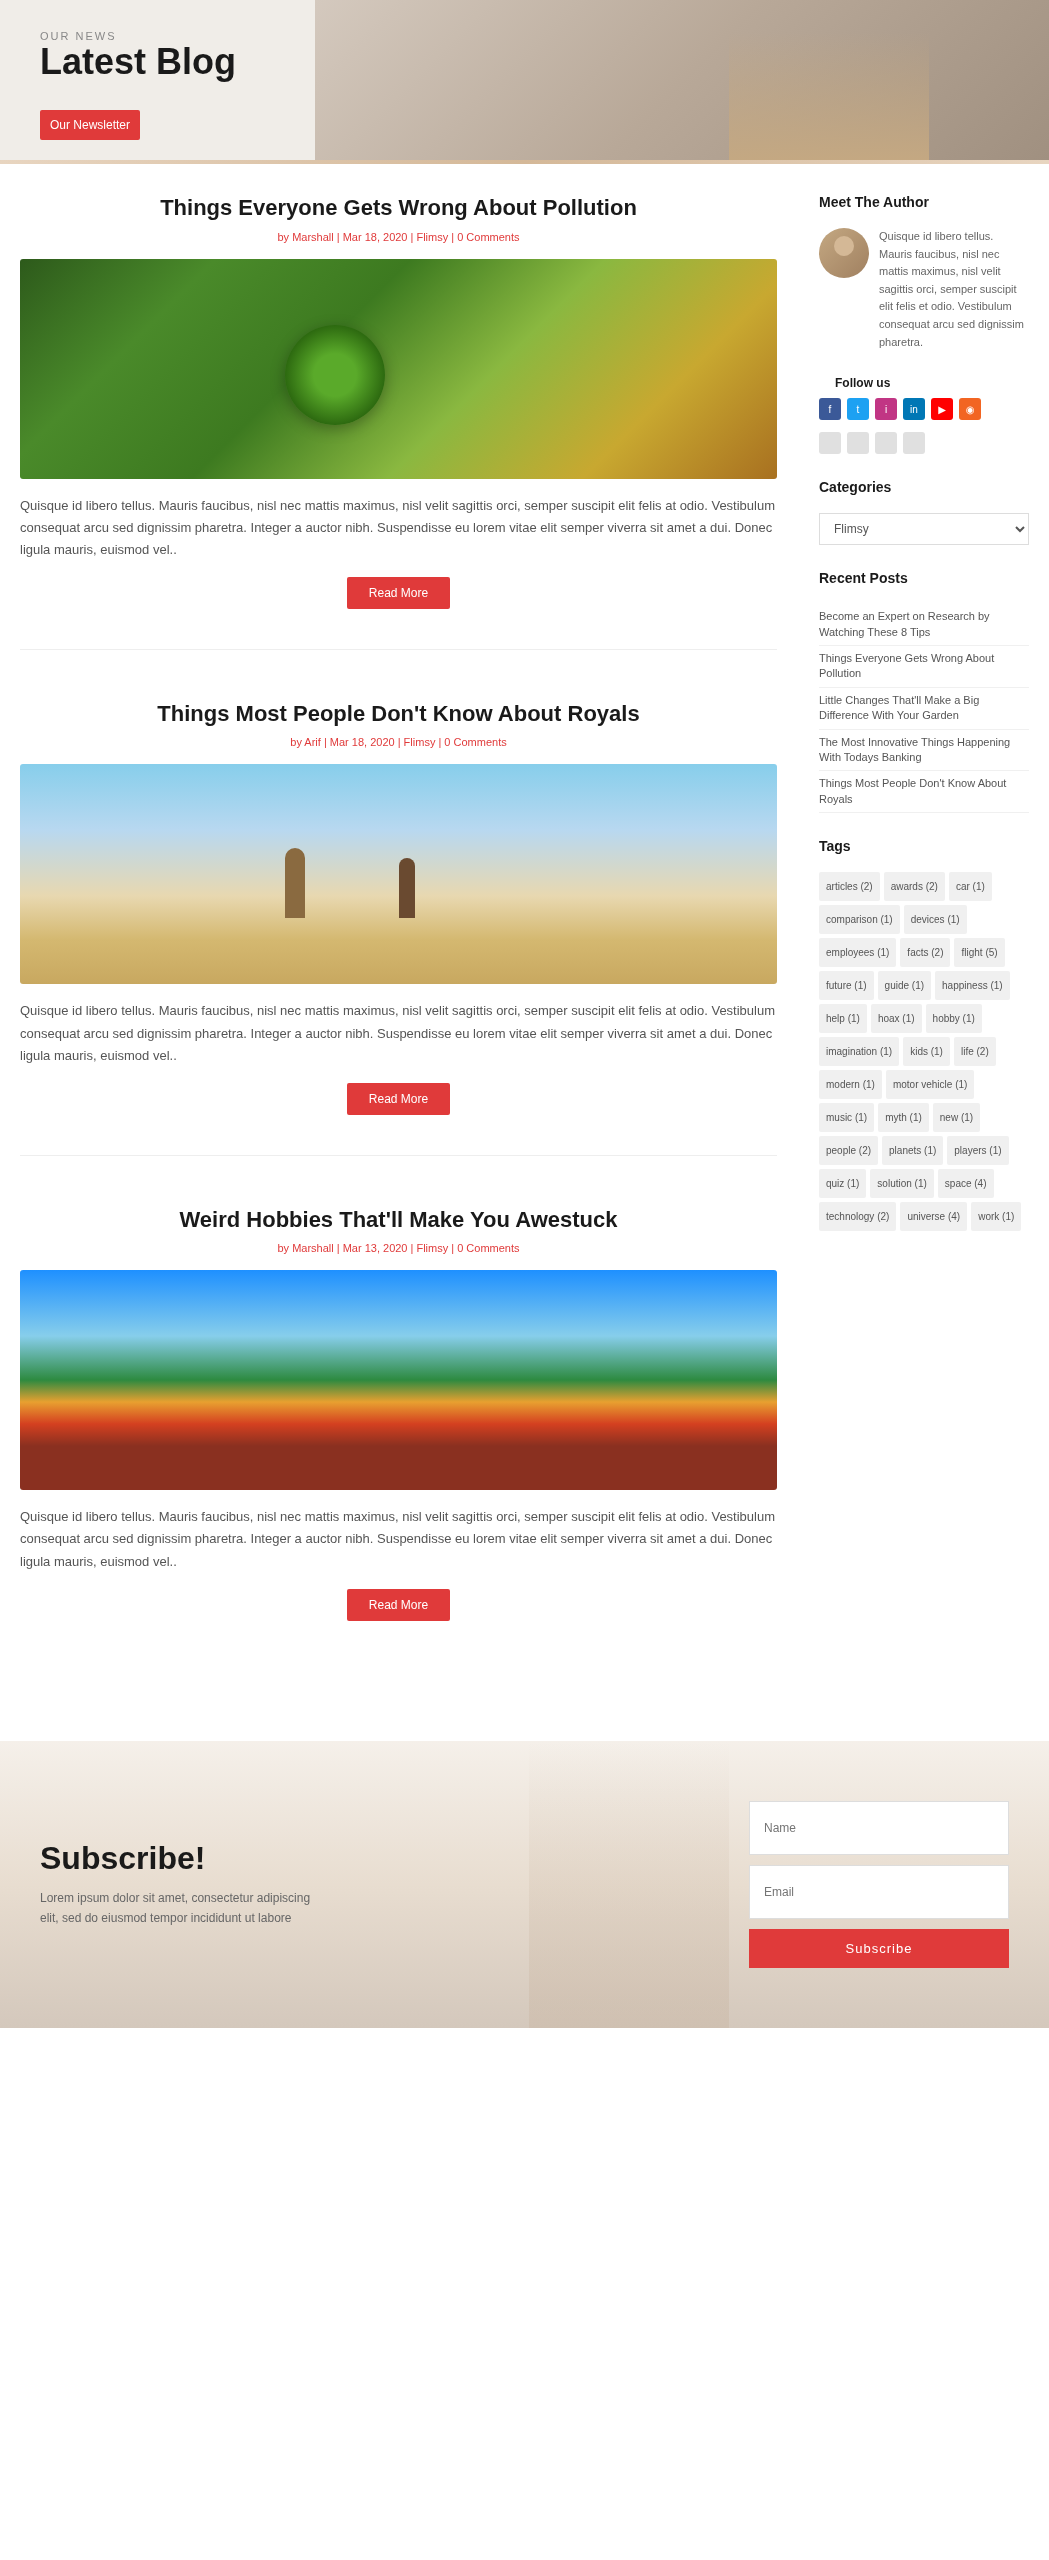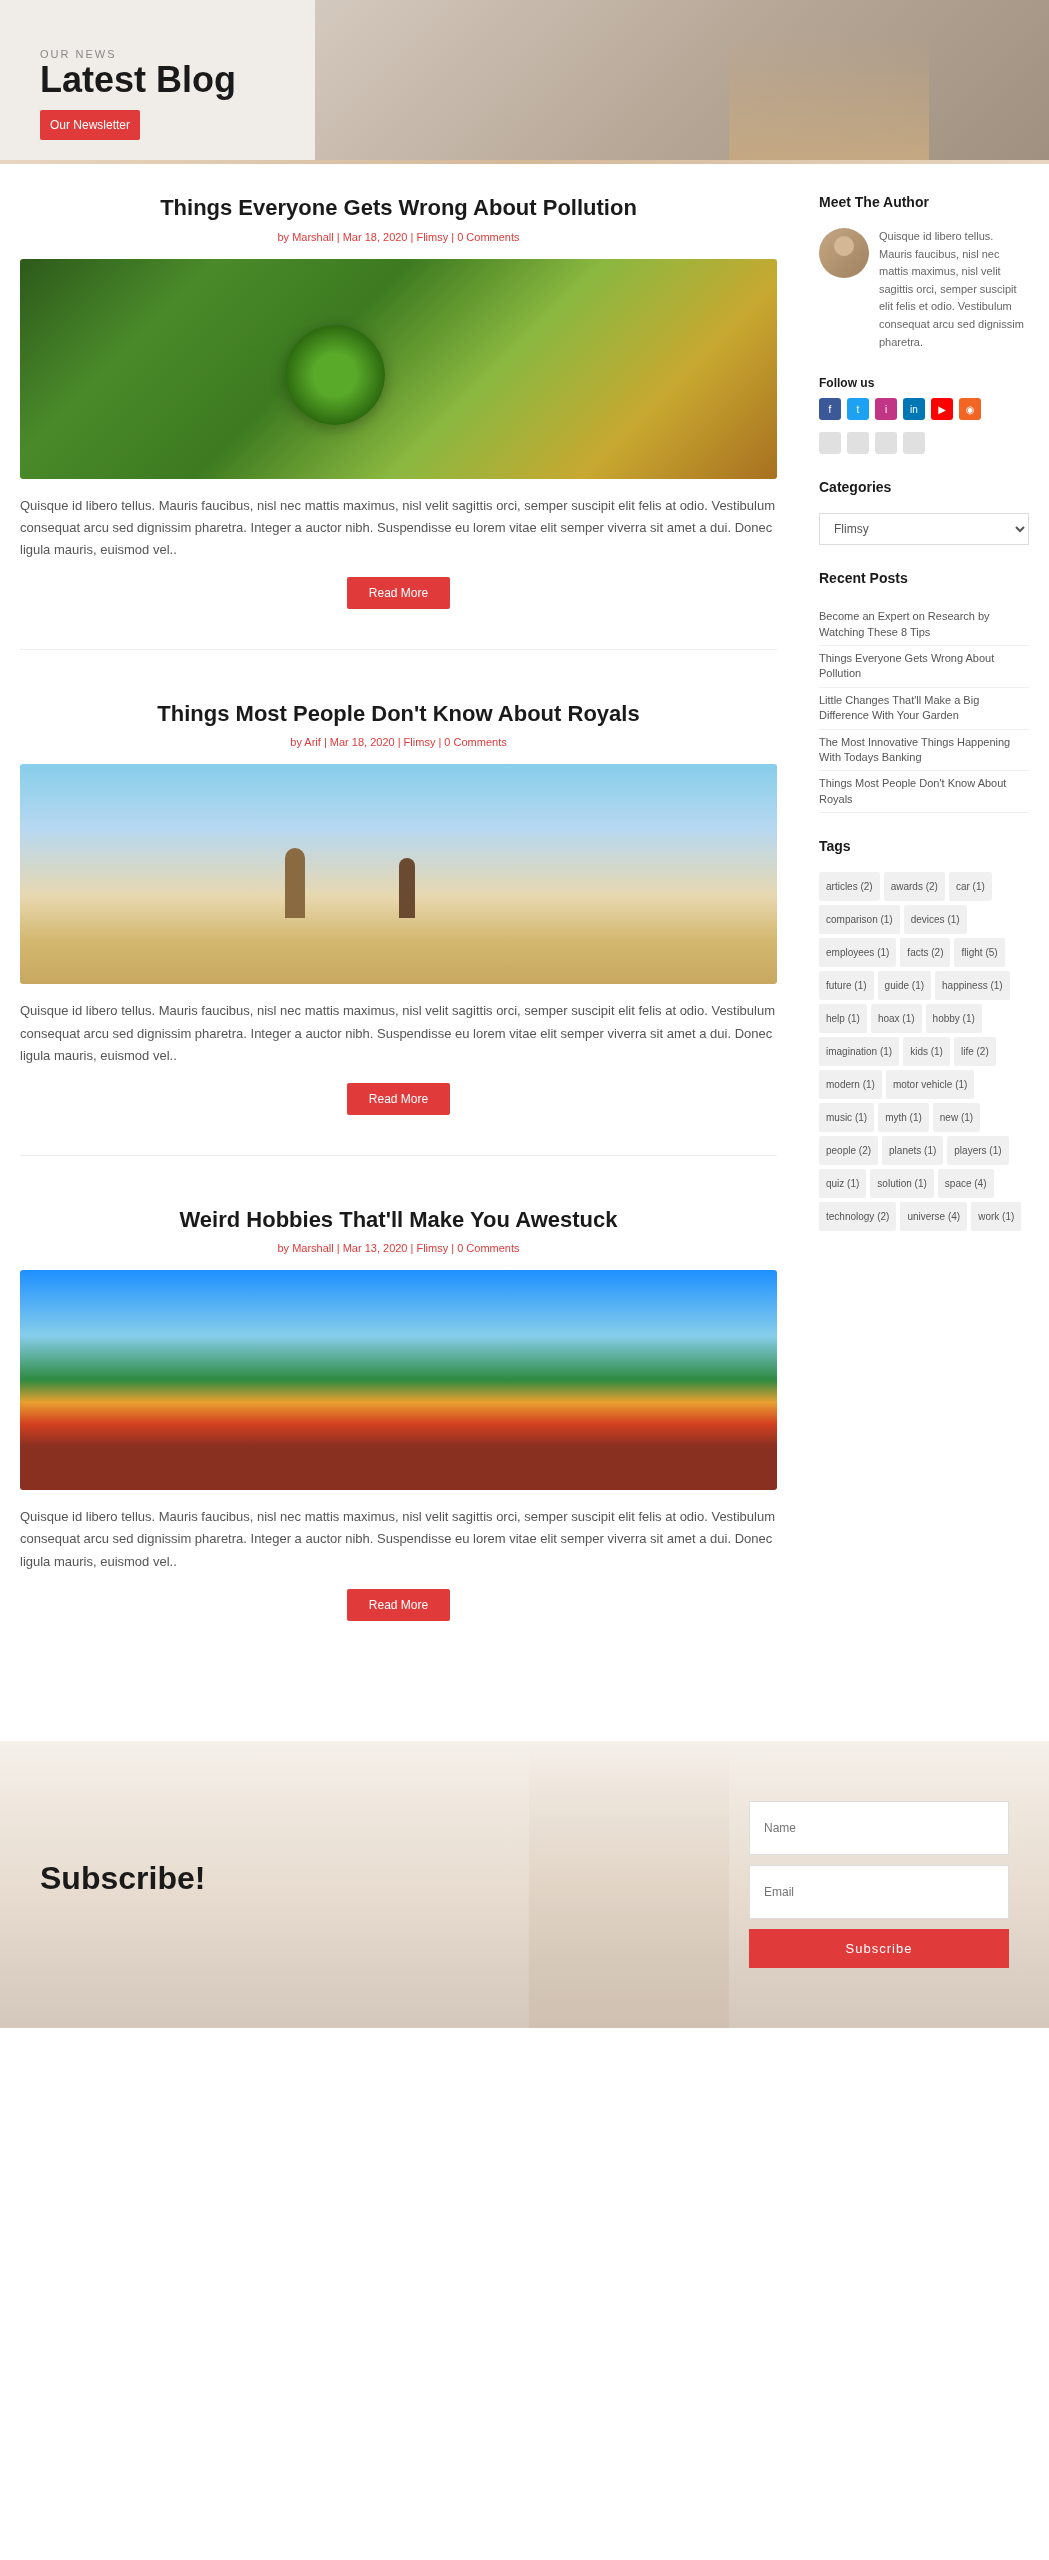--- a/index.html
+++ b/index.html
@@ -16,21 +16,21 @@
     .header-bg {
       position: absolute;
       right: 0; top: 0;
       width: 70%;
       height: 100%;
       background: linear-gradient(135deg, #d4c9be 0%, #b8a898 50%, #a09080 100%);
     }
     .header-text {
       position: absolute;
       left: 40px;
-      top: 48px;
+      top: 30px;
       z-index: 2;
     }
     .header-sub {
       font-size: 11px;
       letter-spacing: 2px;
       text-transform: uppercase;
       color: #888;
       font-family: sans-serif;
     }
     .header-title {
@@ -218,20 +218,21 @@
       color: #666;
       line-height: 1.6;
       font-family: sans-serif;
     }
     .follow-us-title {
       font-size: 12px;
       font-weight: 700;
       color: #1a1a1a;
       font-family: sans-serif;
       margin-bottom: 8px;
+      margin-left: 16px;
     }
     .social-icons {
       display: flex;
       gap: 6px;
       margin-bottom: 12px;
     }
     .social-icon {
       width: 22px; height: 22px;
       border-radius: 3px;
       background: #555;
@@ -499,19 +500,20 @@
     </div>
 
   </aside>
 
 </div>
 
 <div class="subscribe-section">
   <div class="subscribe-bg-person"></div>
   <div class="subscribe-text">
     <h2 class="subscribe-title">Subscribe!</h2>
+    <p class="subscribe-desc">Lorem ipsum dolor sit amet, consectetur adipiscing elit, sed do eiusmod tempor incididunt ut labore</p>
   </div>
   <div class="subscribe-form">
     <input class="subscribe-input" type="text" placeholder="Name" style="">
     <input class="subscribe-input" type="email" placeholder="Email" style="">
     <button class="subscribe-btn">Subscribe</button>
   </div>
 </div>
 
 </body></html>

